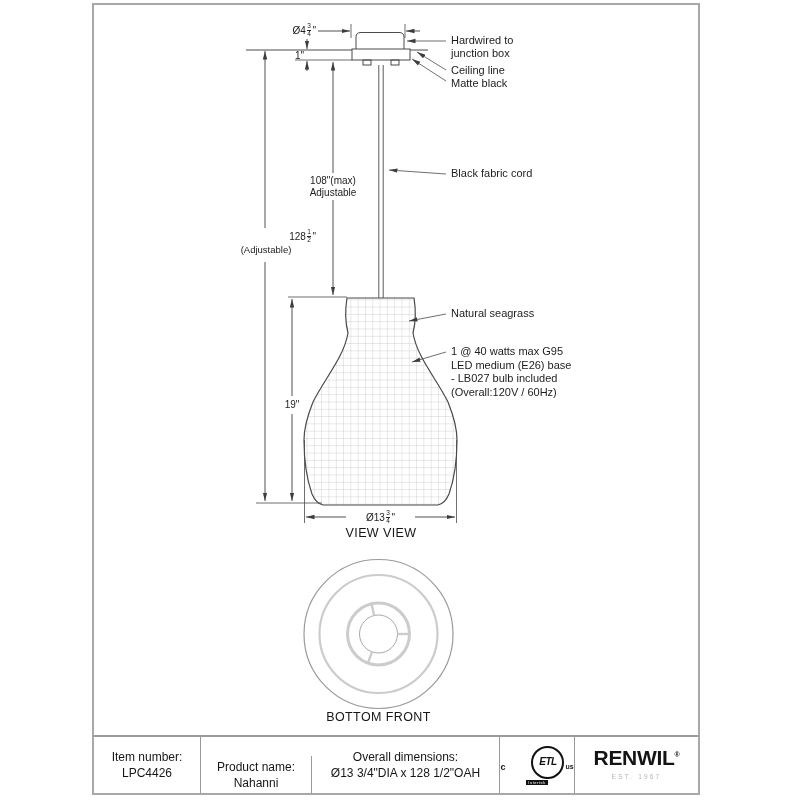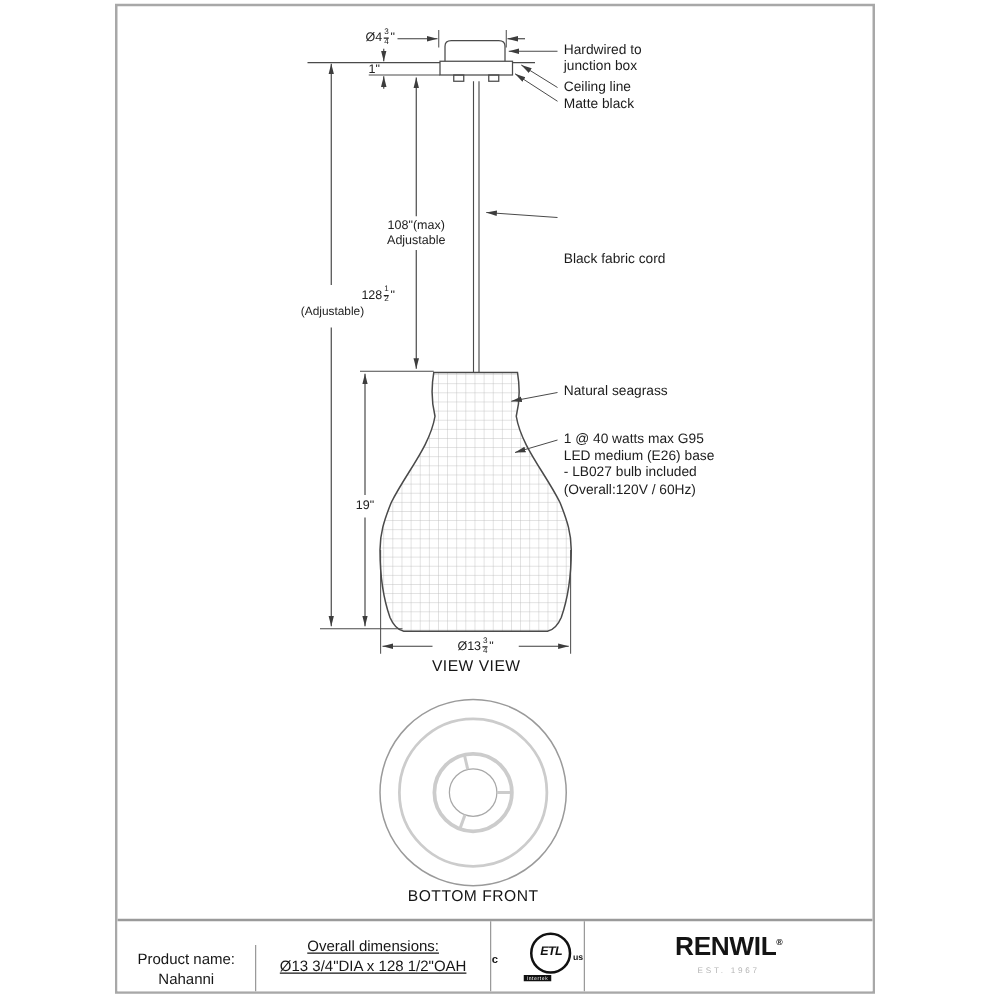--- a/index.html
+++ b/index.html
@@ -22,21 +22,21 @@
   .sheet-table{
     position:absolute;left:0;right:0;bottom:0;height:58px;
     border-top:2px solid #9a9a9a;display:flex;box-sizing:border-box;background:#fff;
   }
   .cell{
     border-right:1.5px solid #9a9a9a;box-sizing:border-box;
     display:flex;flex-direction:column;align-items:center;justify-content:center;
     font-size:12px;line-height:16px;color:#161616;
   }
   .cell:last-child{border-right:none;}
-  .c1{width:107px;} .c2{width:111px;margin-top:19px;} .c3{width:188px;text-decoration:underline;} .c4{width:75px;} .c5{flex:1;}
+  .c1{width:107px;} .c2{width:111px;margin-top:19px;} .c3{width:188px;} .c4{width:75px;} .c5{flex:1;}
   
   .etl-wrap{display:flex;align-items:center;justify-content:center;gap:1px;}
   .etl-circle{
     width:29px;height:29px;border:2.5px solid #111;border-radius:50%;
     display:flex;align-items:center;justify-content:center;
     font-weight:bold;font-style:italic;font-size:10px;letter-spacing:-0.5px;color:#111;margin-left:25px;
   }
   .etl-c{font-size:9px;font-weight:bold;align-self:flex-end;margin-bottom:4px;}
   .etl-us{font-size:7px;font-weight:bold;align-self:flex-end;margin-bottom:4px;}
   .etl-intertek{
@@ -46,20 +46,24 @@
   
   .brand-name{font-weight:700;font-size:21px;letter-spacing:-0.3px;color:#141414;line-height:20px;}
   .brand-name sup{font-size:7px;vertical-align:8px;}
   .brand-est{font-size:6.5px;letter-spacing:2.2px;color:#b5b5b5;margin-top:1px;}
 </style>
 </head>
 <body>
 
 <div class="page-frame">
   <div class="sheet-table">
+    <div class="cell c1">
+      <div>Item number:</div>
+      <div>LPC4426</div>
+    </div>
     <div class="cell c2">
       <div>Product name:</div>
       <div>Nahanni</div>
     </div>
     <div class="cell c3">
       <div>Overall dimensions:</div>
       <div>Ø13 3/4"DIA x 128 1/2"OAH</div>
     </div>
     <div class="cell c4">
       <div class="etl-wrap">
@@ -152,21 +156,21 @@
     </g>
   </g>
 </svg>
 
 <div class="lbl" style="left:451px;top:34px;">
   <div>Hardwired to</div>
   <div>junction box</div>
 </div>
 <div class="lbl" style="left:451px;top:64px;">Ceiling line</div>
 <div class="lbl" style="left:451px;top:76.5px;">Matte black</div>
-<div class="lbl" style="left:451px;top:167px;margin-top:34px;">Black fabric cord</div>
+<div class="lbl" style="left:451px;top:167px;">Black fabric cord</div>
 <div class="lbl" style="left:451px;top:307px;">Natural seagrass</div>
 <div class="lbl" style="left:451px;top:345px;line-height:13.5px;">
   <div>1 @ 40 watts max G95</div>
   <div>LED medium (E26) base</div>
   <div>- LB027 bulb included</div>
   <div>(Overall:120V / 60Hz)</div>
 </div>
 
 <div class="dim dimflex" style="left:268px;top:23px;width:48px;justify-content:flex-end;">
   <span>Ø4</span>

